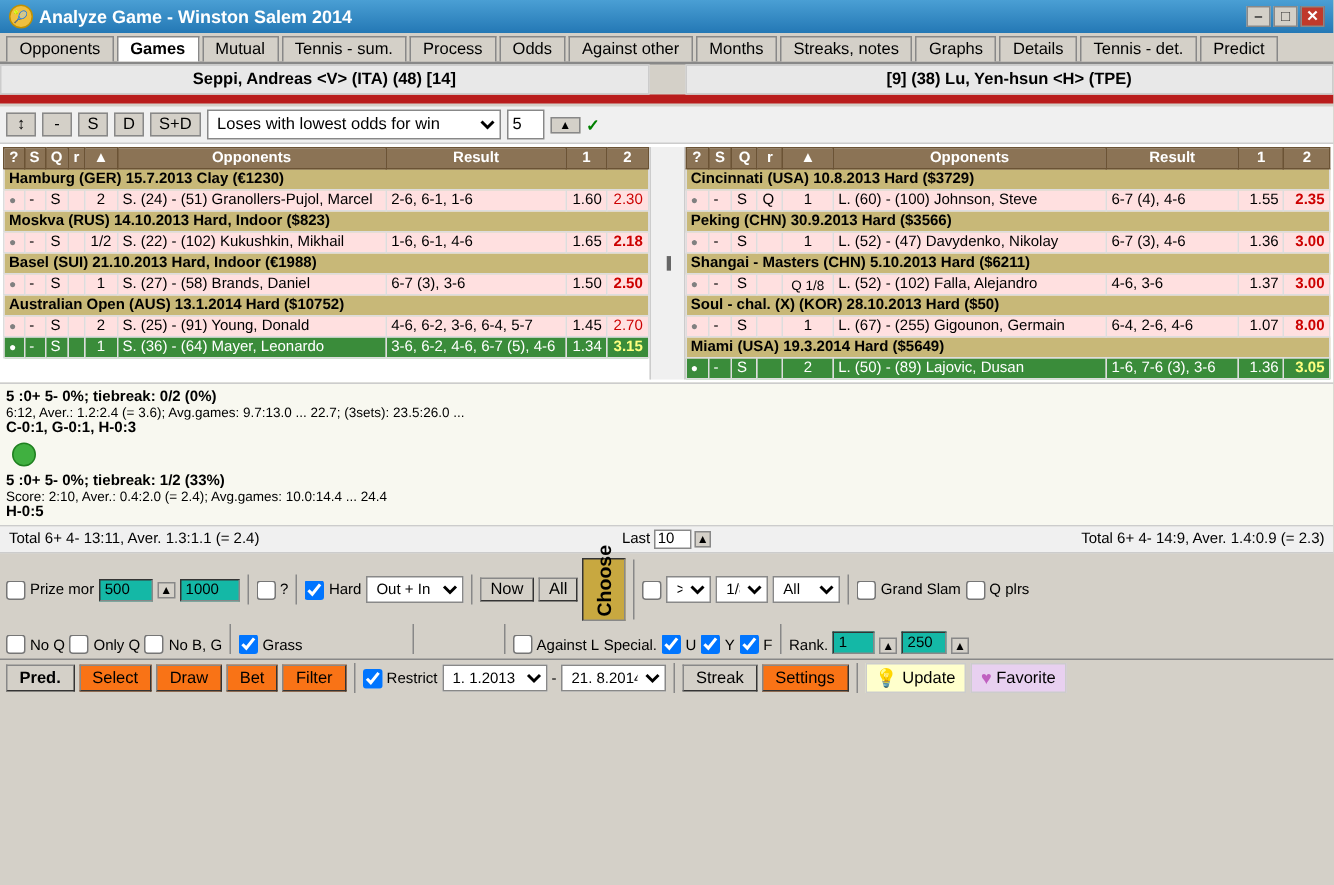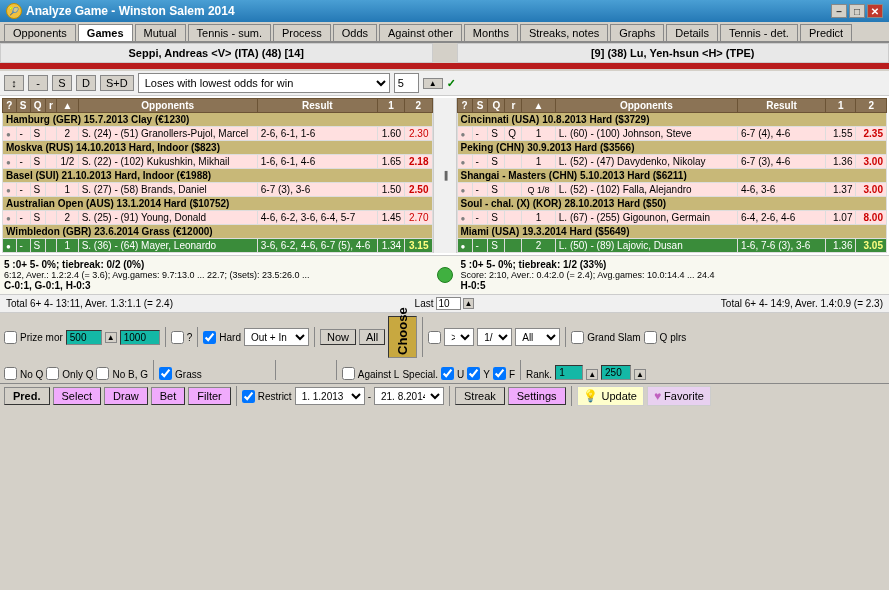--- a/index.html
+++ b/index.html
@@ -33,21 +33,21 @@
     .match-table { width: 100%; border-collapse: collapse; font-size: 10px; }
     .match-table th { background: #8b7355; color: white; padding: 1px 3px; border: 1px solid #6b5335; text-align: center; white-space: nowrap; }
     .match-table td { padding: 1px 3px; border: 1px solid #ddd; white-space: nowrap; }
     .tournament-row { background: #c8b878; font-weight: bold; }
     .match-row { background: #f5f5e8; }
     .match-row.loss { background: #ffe0e0; }
     .ctrl-btn { background: #d4d0c8; border: 1px outset #888; padding: 1px 6px; cursor: pointer; font-size: 11px; white-space: nowrap; }
     .ctrl-input { background: #14b8a6; border: 1px inset #888; padding: 1px 3px; font-size: 10px; width: 40px; }
     .ctrl-select { background: white; border: 1px solid #888; padding: 0 2px; font-size: 10px; height: 18px; }
     .divider-v { width: 1px; background: #888; height: 20px; margin: 0 2px; }
-    .action-btn { background: #f0abfc; border: 1px outset #888; padding: 2px 8px; cursor: pointer; font-size: 11px; }
+    .action-btn { background: #f97316; border: 1px outset #888; padding: 2px 8px; cursor: pointer; font-size: 11px; }
     
     
     .streak-btn { background: #d4d0c8; border: 1px outset #888; padding: 2px 8px; cursor: pointer; font-size: 11px; }
     
     .green-circle { width: 16px; height: 16px; background: #40b040; border-radius: 50%; border: 1px solid #208020; display: inline-block; }
     
     .update-btn { background: #ffffcc; border: 1px solid #ccc; padding: 2px 6px; cursor: pointer; font-size: 11px; display: flex; align-items: center; gap: 3px; }
     .favorite-btn { background: #e8d0f0; border: 1px solid #ccc; padding: 2px 6px; cursor: pointer; font-size: 11px; display: flex; align-items: center; gap: 3px; }
     
     .bulb-icon { color: #f0c000; font-size: 12px; }
@@ -92,21 +92,21 @@
   <div style="width:24px;"></div>
   <div class="player-header">[9] (38) Lu, Yen-hsun &lt;H&gt; (TPE)</div>
 </div>
 
 <div class="filter-row">
   <button class="filter-btn">↕</button>
   <button class="filter-btn">-</button>
   <button class="filter-btn">S</button>
   <button class="filter-btn">D</button>
   <button class="filter-btn">S+D</button>
-  <select class="filter-select" style="width:252px;">
+  <select class="filter-select" style="width:196px;">
     <option>Loses with lowest odds for win</option>
   </select>
   <input class="filter-input" value="5" style="width: 25px;">
   <button class="filter-btn" style="font-size:8px;padding:0 2px;">▲</button>
   <span class="checkmark">✓</span>
 </div>
 
 <div style="display:flex; gap:0; padding:2px; background:white;">
 
   <div style="flex:1; overflow:hidden;">
@@ -180,23 +180,20 @@
             <td>-</td>
             <td>S</td>
             <td></td>
             <td class="col-c">2</td>
             <td>S. (25) - (91) Young, Donald</td>
             <td>4-6, 6-2, 3-6, 6-4, 5-7</td>
             <td class="col-r">1.45</td>
             <td class="col-r" style="color:#cc0000;font-weight:normal;">2.70</td>
           </tr>
 
-          <tr class="tournament-row">
-            <td colspan="9">Wimbledon (GBR) 23.6.2014 Grass (€12000)</td>
-          </tr>
           <tr style="background:#3a8c3a;color:white;">
             <td><span style="color:white;font-size:8px;">●</span></td>
             <td>-</td>
             <td>S</td>
             <td></td>
             <td class="col-c">1</td>
             <td>S. (36) - (64) Mayer, Leonardo</td>
             <td>3-6, 6-2, 4-6, 6-7 (5), 4-6</td>
             <td class="col-r">1.34</td>
             <td class="col-r" style="color:#ffff80;font-weight:bold;">3.15</td>
@@ -301,21 +298,21 @@
             <td>1-6, 7-6 (3), 3-6</td>
             <td class="col-r">1.36</td>
             <td class="col-r" style="color:#ffff80;font-weight:bold;">3.05</td>
           </tr>
         </tbody>
       </table>
     </div>
   </div>
 </div>
 
-<div style="display:flex;background:#f8f8f0;border-top:1px solid #ccc;border-bottom:1px solid #ccc;padding:3px 4px;gap:4px;">
+<div style="display:flex;background:#f8f8f0;border-top:1px solid #ccc;border-bottom:1px solid #ccc;padding:3px 4px;gap:4px;flex-direction:column;">
   <div style="flex:1;">
     <div style="font-weight:bold;font-size:10px;">5 :0+  5-  0%; tiebreak: 0/2 (0%)</div>
     <div style="font-size:9px;">6:12, Aver.: 1.2:2.4 (= 3.6); Avg.games: 9.7:13.0 ... 22.7;  (3sets): 23.5:26.0 ...</div>
     <div style="font-size:10px;font-weight:bold;">C-0:1, G-0:1, H-0:3</div>
   </div>
   <div style="width:24px;display:flex;align-items:center;justify-content:center;">
     <div class="green-circle"></div>
   </div>
   <div style="flex:1;">
     <div style="font-weight:bold;font-size:10px;">5 :0+  5-  0%; tiebreak: 1/2 (33%)</div>

